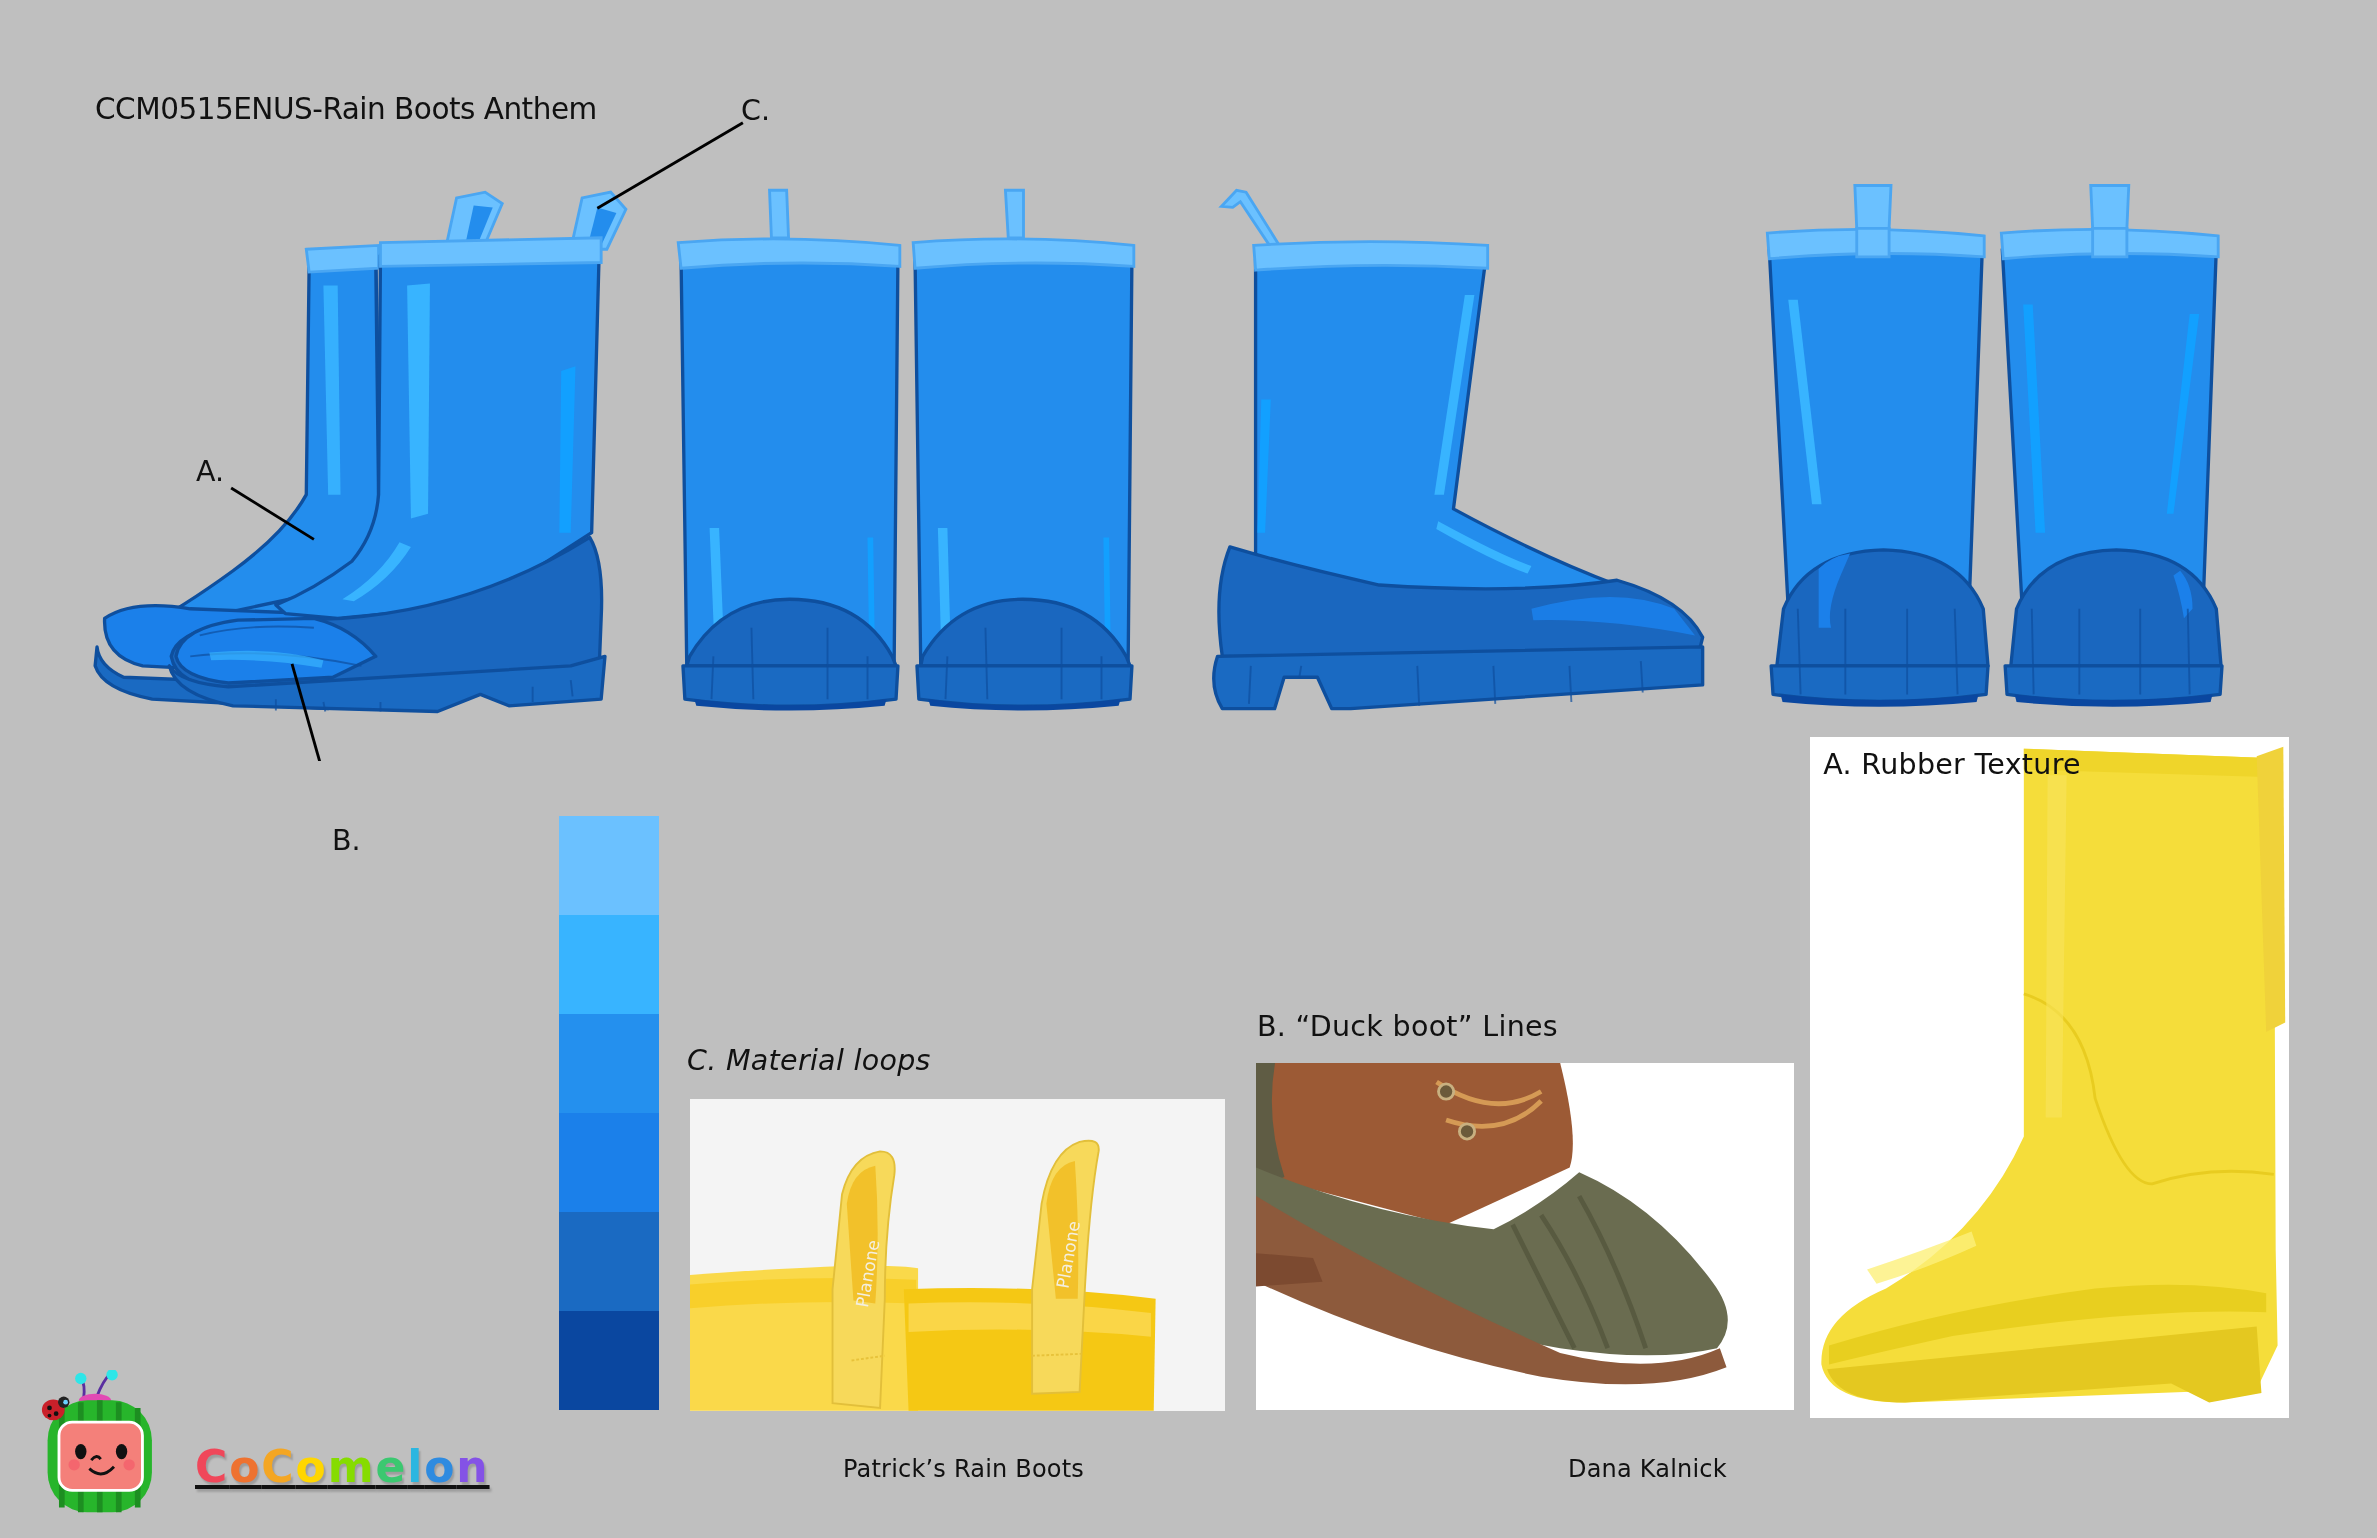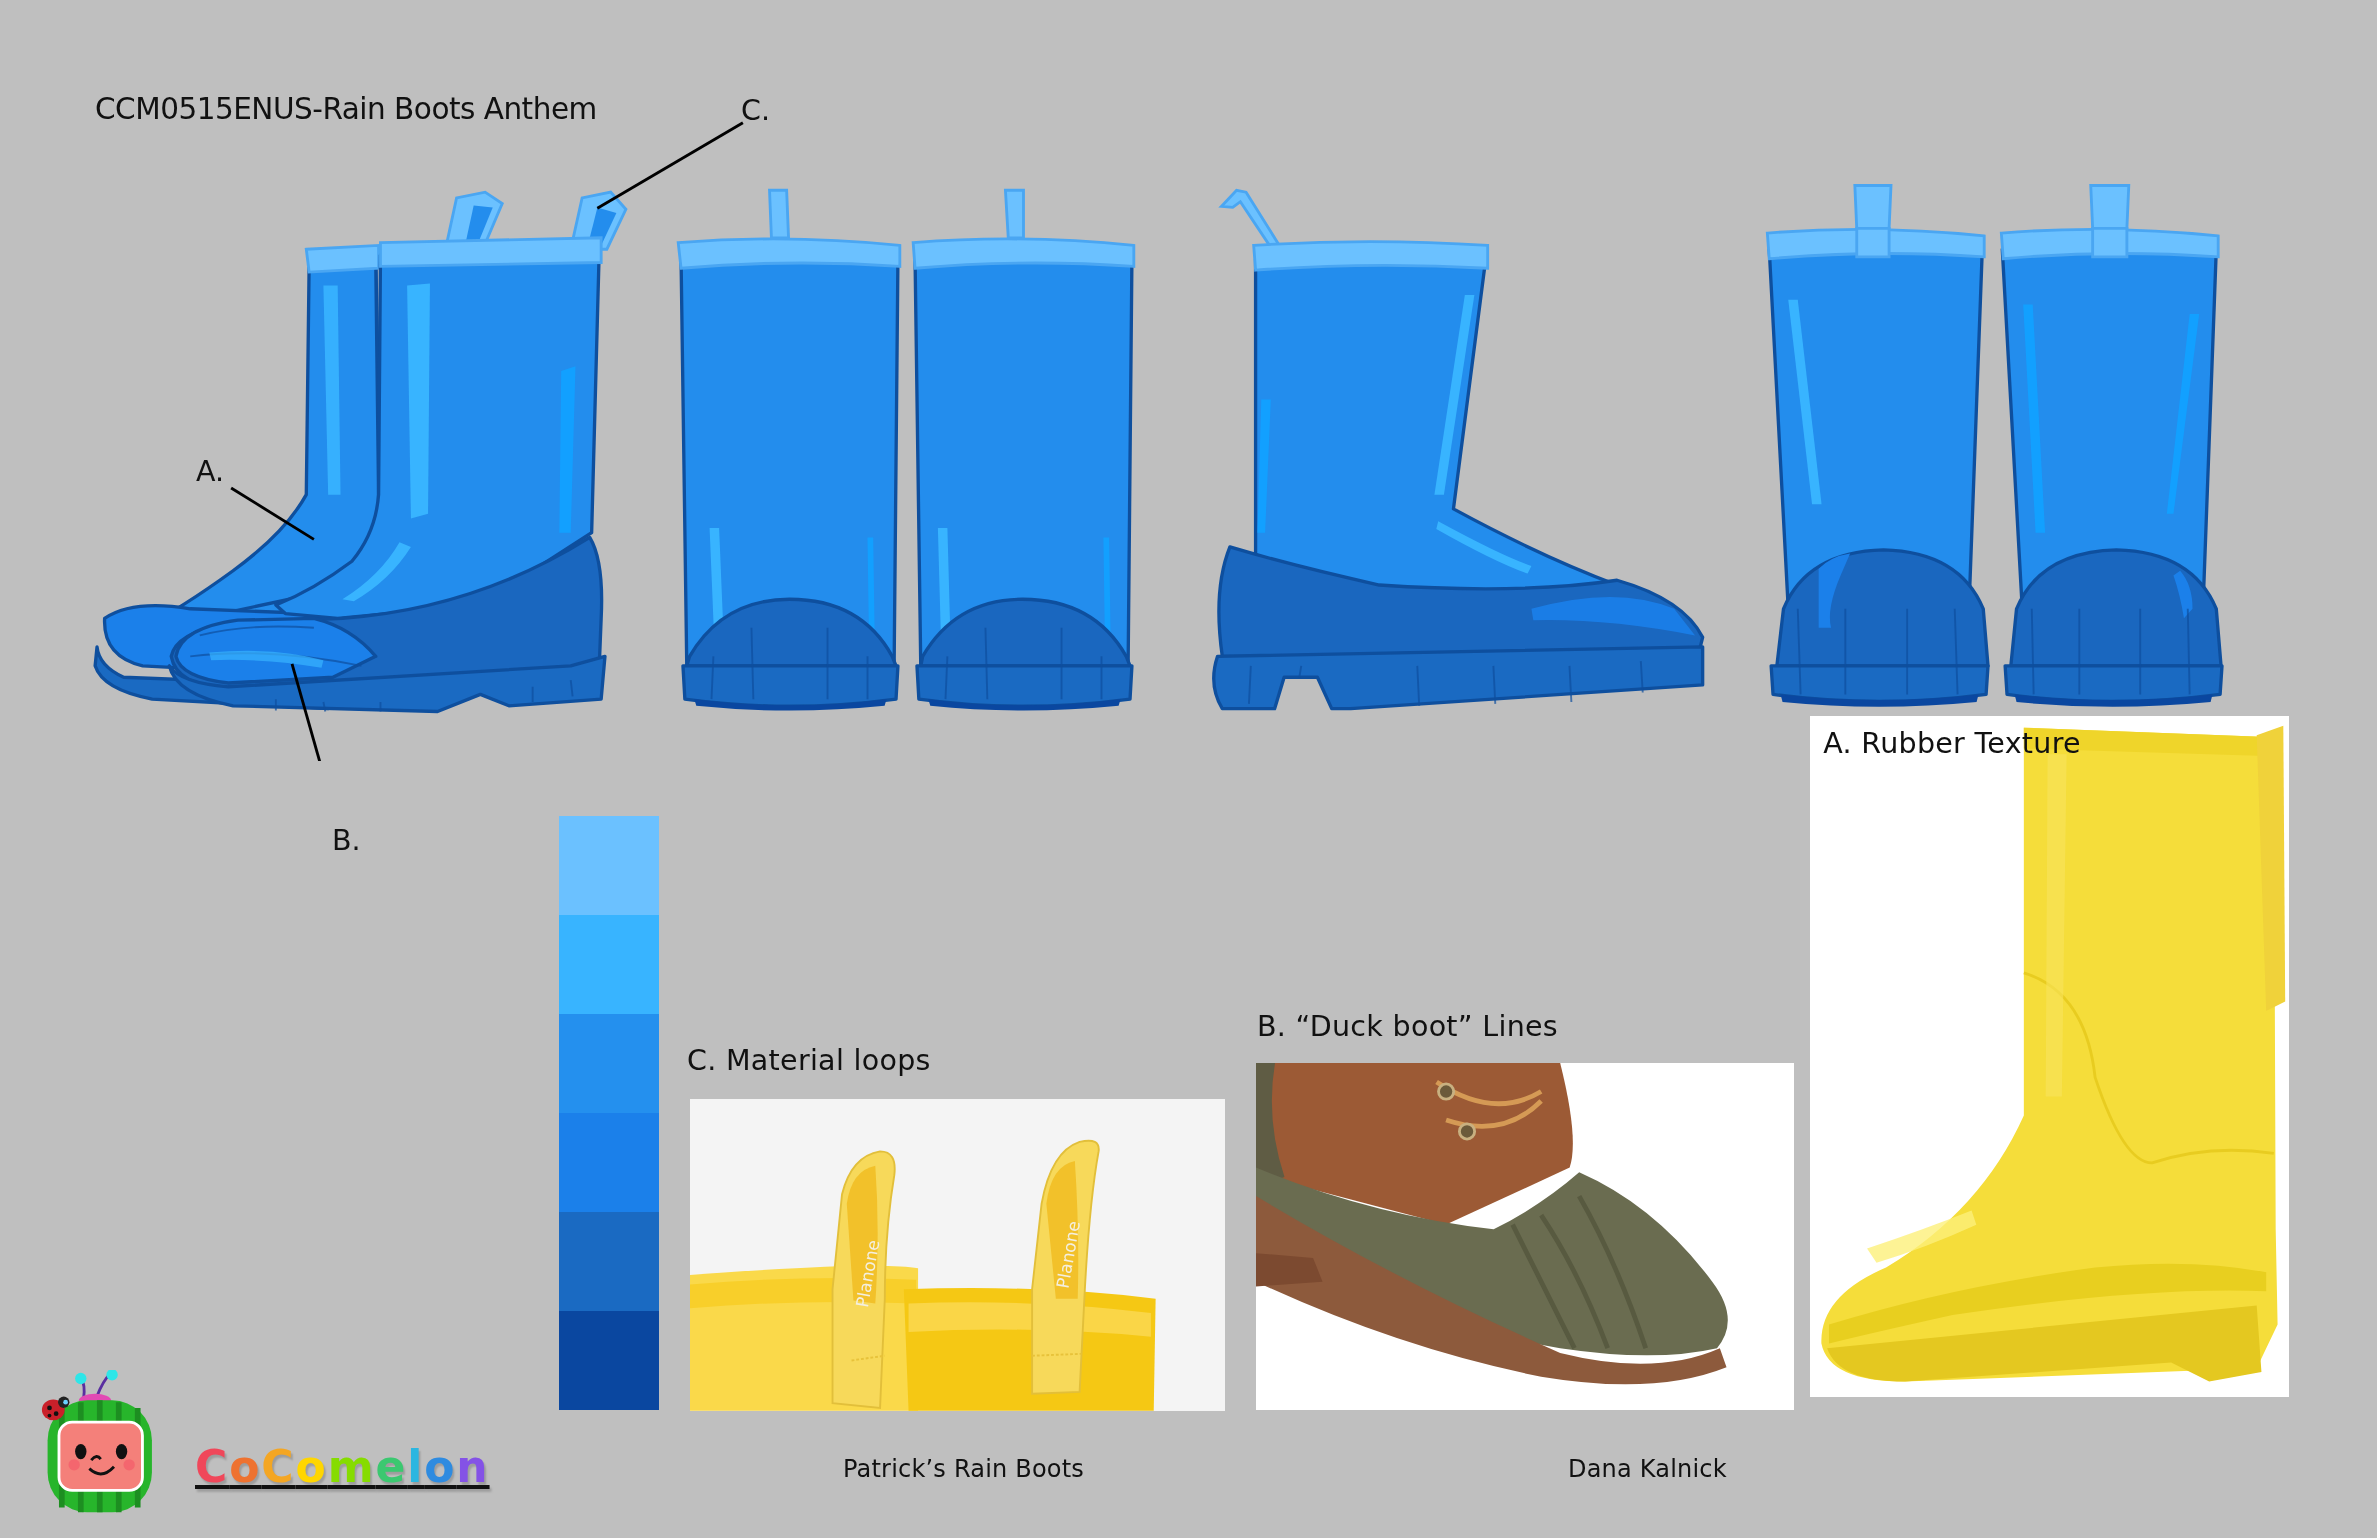--- a/index.html
+++ b/index.html
@@ -148,21 +148,21 @@
 
 <div class="abs swatch-col">
   <div class="swatch" style="background:#6bc1ff"></div>
   <div class="swatch" style="background:#38b4ff"></div>
   <div class="swatch" style="background:#2490ee"></div>
   <div class="swatch" style="background:#1b80ea"></div>
   <div class="swatch" style="background:#1a6ac2"></div>
   <div class="swatch" style="background:#0a47a0"></div>
 </div>
 
-<div class="abs section-label" style="left:687px; top:1044px;">C. Material loops</div>
+<div class="abs section-label" style="left:687px; top:1044px;font-style:italic;">C. Material loops</div>
 <div class="abs photo" style="left:690px; top:1099px; width:535px; height:312px; background:#f4f4f4;">
   <svg width="535" height="312" viewBox="0 0 563 328">
     <path d="M0,185 Q200,170 240,178 L240,328 L0,328 Z" fill="#fad94a"></path>
     <path d="M0,195 Q120,185 238,190 L238,215 Q120,210 0,220 Z" fill="#f8cf2a"></path>
     <path d="M225,200 Q370,195 490,210 L488,328 L230,328 Z" fill="#f5c814"></path>
     <path d="M230,215 Q360,210 485,225 L485,250 Q360,238 230,245 Z" fill="#fad647"></path>
     <path d="M150,200 L150,320 L200,325 L205,210 Q205,140 215,80 Q218,55 200,55 Q170,60 160,100 Z" fill="#f7d95a" stroke="#e2bf3a" stroke-width="2"></path>
     <path d="M165,110 Q170,75 195,70 Q200,140 195,215 L172,212 Z" fill="#f2c12a"></path>
     <path d="M170,275 L205,270" stroke="#e7c23a" stroke-width="2" stroke-dasharray="3,2"></path>
     <path d="M360,200 L360,310 L410,308 L415,210 Q420,110 430,55 Q432,40 410,45 Q380,55 370,110 Z" fill="#f7d95a" stroke="#e2bf3a" stroke-width="2"></path>
@@ -182,21 +182,21 @@
     <path d="M200,60 Q260,80 300,40" stroke="#d59a55" stroke-width="5" fill="none"></path>
     <circle cx="200" cy="30" r="8" fill="#6b5a3a" stroke="#c8b080" stroke-width="3"></circle>
     <circle cx="222" cy="72" r="8" fill="#6b5a3a" stroke="#c8b080" stroke-width="3"></circle>
     <path d="M0,110 Q120,160 250,175 Q300,150 340,115 Q420,150 480,230 Q510,270 485,300 Q420,315 320,300 Q200,280 120,230 L0,210 Z" fill="#6a6c50"></path>
     <path d="M270,170 Q300,230 335,300 M300,160 Q340,220 370,300 M340,140 Q380,210 410,300" stroke="#585a40" stroke-width="5" fill="none"></path>
     <path d="M0,140 Q150,230 320,305 Q420,330 488,300 L495,320 Q420,350 300,330 Q150,300 0,230 Z" fill="#8d5a3c"></path>
     <path d="M0,200 L60,205 L70,230 L0,235 Z" fill="#7c4a30"></path>
   </svg>
 </div>
 
-<div class="abs photo" style="left:1810px; top:716px; width:479px; height:681px;">
+<div class="abs photo" style="left:1810px; top:737px; width:479px; height:681px;">
   <svg width="479" height="681" viewBox="0 0 504 716">
     <path d="M225,12 L488,22 L490,540 L492,640 L470,686 L100,700 Q20,700 12,660 Q10,610 80,580 Q180,520 225,420 Z" fill="#f5dd3a"></path>
     <path d="M225,12 L488,22 L488,42 L225,34 Z" fill="#efd52a"></path>
     <path d="M470,20 L498,10 L500,300 L480,310 Z" fill="#f0d23a"></path>
     <path d="M225,270 Q290,290 300,380 Q330,470 360,470 Q420,450 488,460" stroke="#e8cc20" stroke-width="3" fill="none"></path>
     <path d="M20,640 Q150,600 300,580 Q400,570 480,585 L480,605 Q350,600 150,630 Q60,650 20,660 Z" fill="#e8cf1f"></path>
     <path d="M18,665 L470,620 L475,690 L420,700 L380,680 L100,700 Q30,700 18,665 Z" fill="#e4c820"></path>
     <path d="M60,560 Q120,540 170,520 L175,535 Q120,560 70,575 Z" fill="#fdf07a" opacity="0.8"></path>
     <path d="M250,40 L270,40 L265,400 L248,400 Z" fill="#f9e55e" opacity="0.6"></path>
   </svg>

